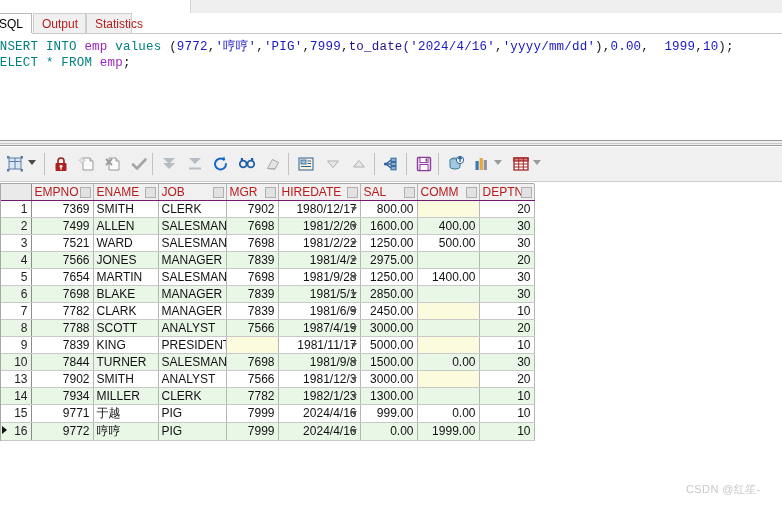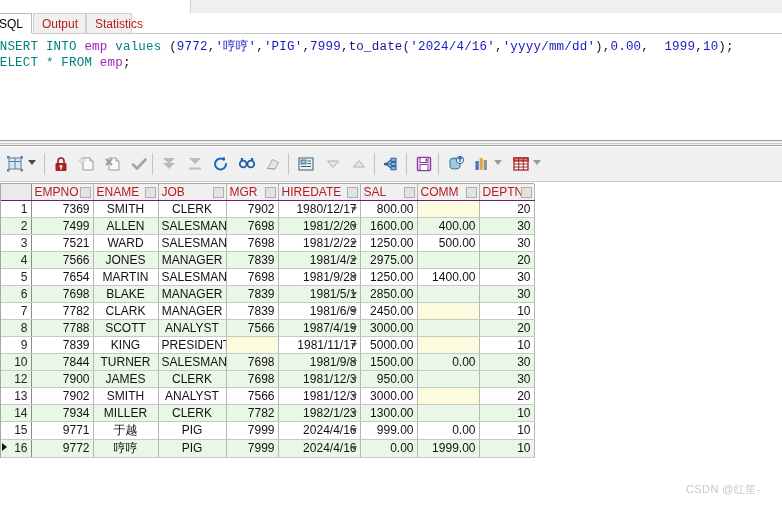--- a/index.html
+++ b/index.html
@@ -216,21 +216,21 @@
     width: 0; height: 0;
     border-top: 4px solid transparent;
     border-bottom: 4px solid transparent;
     border-left: 5px solid #111;
   }
   tr.even td { background: #e9f7e7; }
   tr.odd  td { background: #ffffff; }
   td.nul  { background: #fdfbdd !important; }
   tr.even td.nul { background: #e9f7e7 !important; }
   td.num-c { text-align: right; }
-  td.txt-c { text-align: center; }
+  td.txt-c { text-align: left; }
   td.date-c {
     text-align: right;
     position: relative;
     padding-right: 14px;
   }
   .date-caret {
     position: absolute;
     right: 3px; top: 6px;
     width: 0; height: 0;
     border-left: 3.5px solid transparent;
@@ -559,31 +559,20 @@
             <td class="gut">10</td>
             <td class="num-c">7844</td>
             <td class="txt-c">TURNER</td>
             <td class="txt-c">SALESMAN</td>
             <td class="num-c">7698</td>
             <td class="date-c">1981/9/8<span class="date-caret"></span></td>
             <td class="num-c">1500.00</td>
             <td class="num-c">0.00</td>
             <td class="num-c">30</td>
           </tr>
-          <tr class="even">
-            <td class="gut">12</td>
-            <td class="num-c">7900</td>
-            <td class="txt-c">JAMES</td>
-            <td class="txt-c">CLERK</td>
-            <td class="num-c">7698</td>
-            <td class="date-c">1981/12/3<span class="date-caret"></span></td>
-            <td class="num-c">950.00</td>
-            <td class="num-c nul"></td>
-            <td class="num-c">30</td>
-          </tr>
           <tr class="odd">
             <td class="gut">13</td>
             <td class="num-c">7902</td>
             <td class="txt-c">SMITH</td>
             <td class="txt-c">ANALYST</td>
             <td class="num-c">7566</td>
             <td class="date-c">1981/12/3<span class="date-caret"></span></td>
             <td class="num-c">3000.00</td>
             <td class="num-c nul"></td>
             <td class="num-c">20</td>

